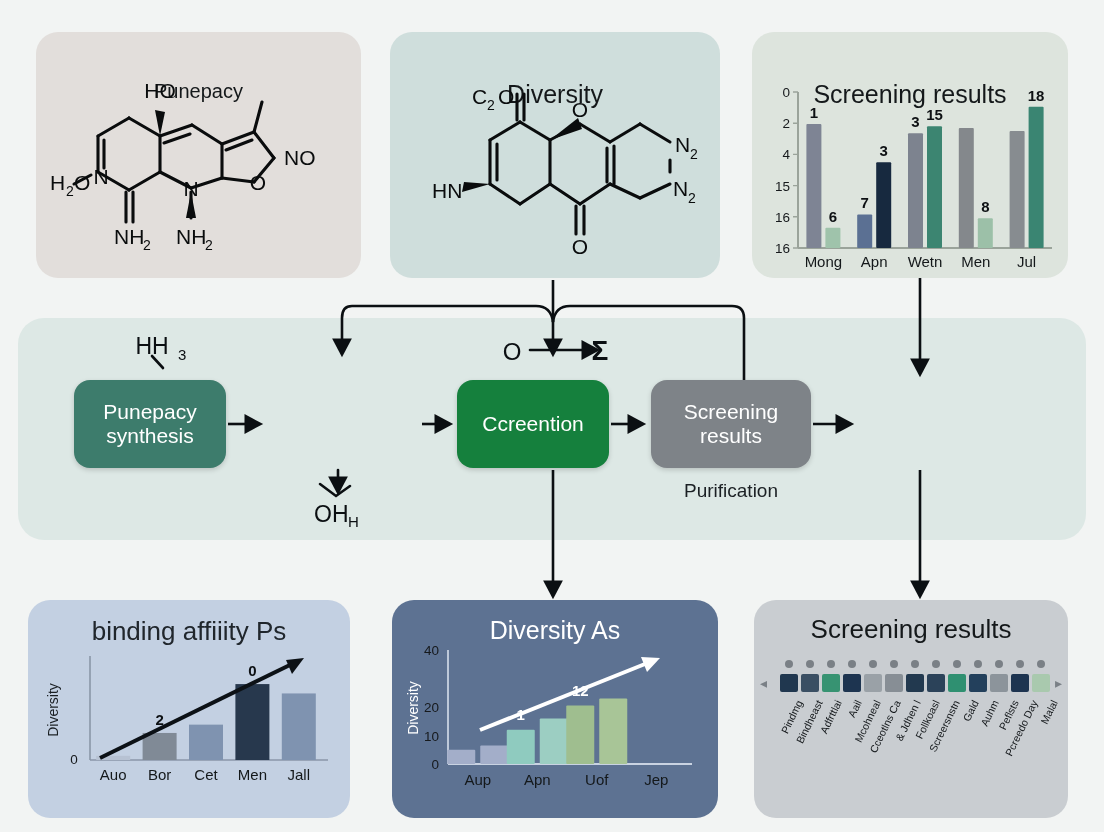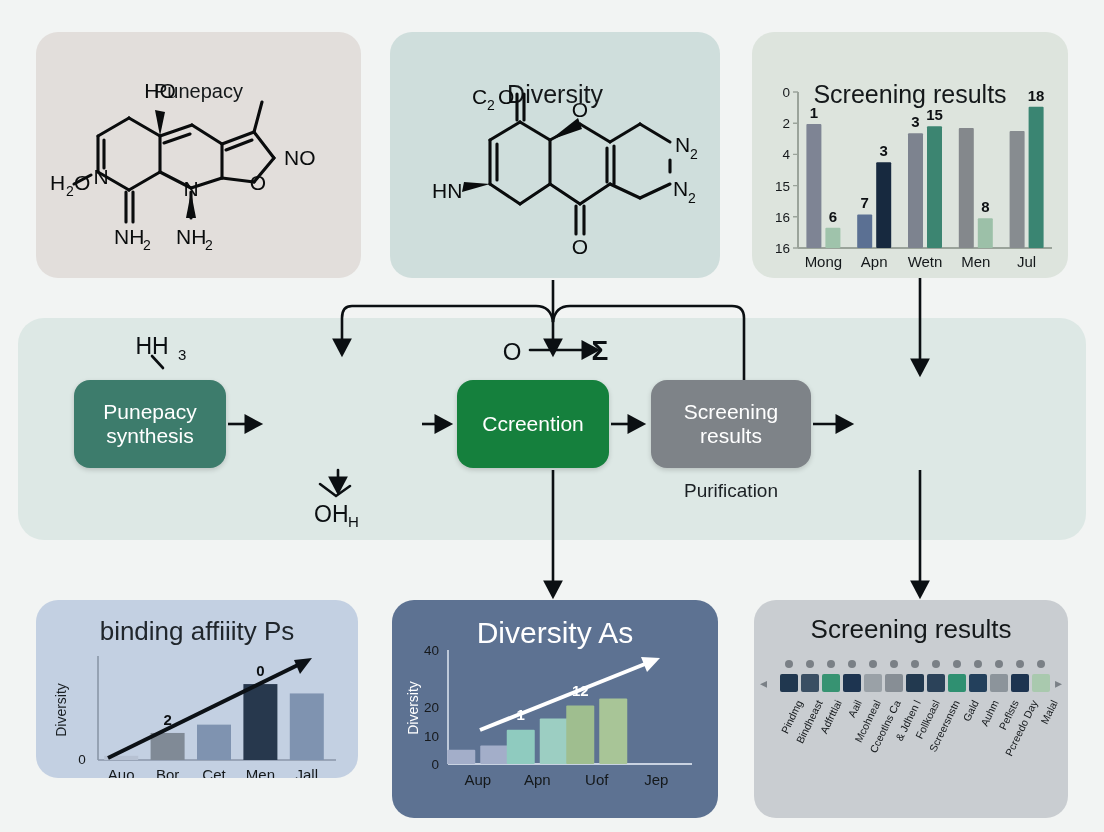--- a/index.html
+++ b/index.html
@@ -40,26 +40,26 @@
 
   
   #band {
     position:absolute;
     left:18px; top:318px; width:1068px; height:222px;
     background:#dde8e5;
     border-radius:26px;
   }
 
   
-  #p-binding { left:36px;  top:600px; width:322px; height:178px; background:#c3d0e2; }
+  #p-binding { left:28px;  top:600px; width:322px; height:218px; background:#c3d0e2; }
   #p-div2    { left:392px; top:600px; width:326px; height:218px; background:#5d7292; }
   #p-scres   { left:754px; top:600px; width:314px; height:218px; background:#c9cdd1; }
 
   #p-binding .panel-title { top:16px; font-size:26px; color:#20262c; }
-  #p-div2 .panel-title    { top:16px; font-size:30px; color:#ffffff; }
+  #p-div2 .panel-title    { top:16px; font-size:25px; color:#ffffff; }
   #p-scres .panel-title   { top:14px; font-size:26px; color:#14181a; }
 
   
   .flow-box {
     position:absolute;
     border-radius:16px;
     display:flex;
     align-items:center;
     justify-content:center;
     text-align:center;

